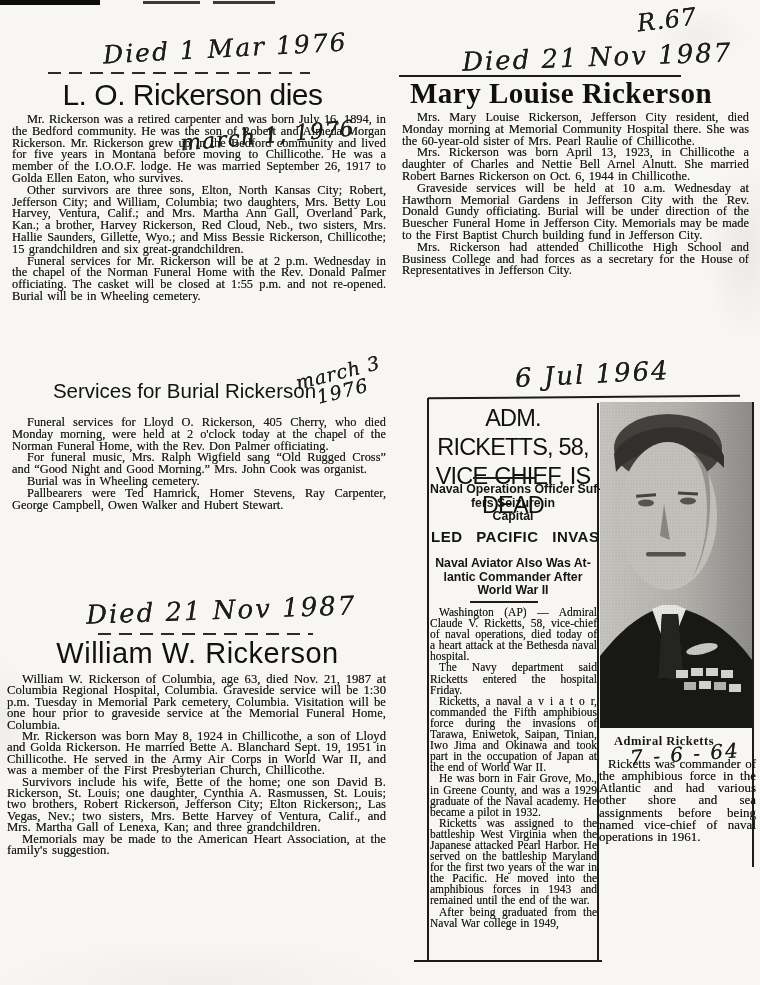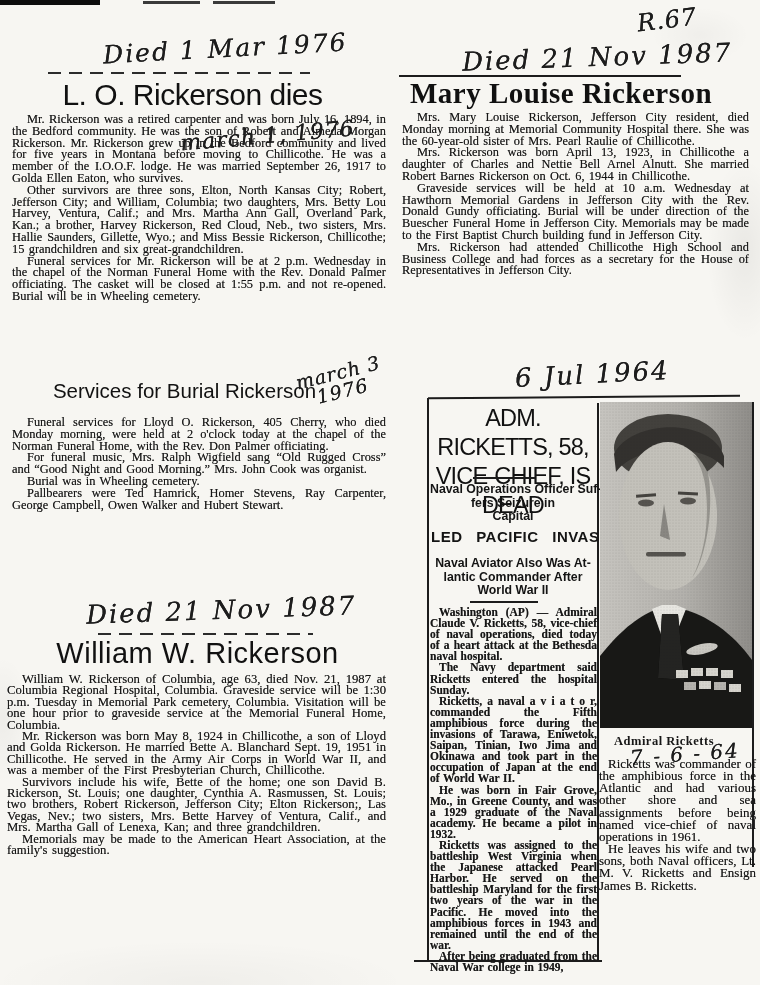--- a/index.html
+++ b/index.html
@@ -113,23 +113,23 @@
       <div class="line">fers Seizure in</div>
       <div class="line">Capital</div>
     </div>
   <div class="deck" style="left:431px;top:528px;width:165px;font-size:15px;letter-spacing:.5px;word-spacing:9px;white-space:nowrap;">LED PACIFIC INVASIONS</div>
   <div class="deck" style="left:430px;top:557px;width:166px;font-size:12.3px;line-height:13.5px;">
       <div class="line">Naval Aviator Also Was At-</div>
       <div class="line">lantic Commander After</div>
       <div class="line">World War II</div>
     </div>
   <div class="rule" style="left:470px;top:601px;width:68px;height:1.5px;"></div>
-  <div class="body b-narrow" style="left:430px;top:607px;width:167px;font-weight:bold;">
+  <div class="body b-narrow" style="left:430px;top:607px;width:167px;">
       <p class="para">Washington (AP) — Admiral Claude V. Ricketts, 58, vice-chief of naval operations, died today of a heart attack at the Bethesda naval hospital.</p>
-      <p class="para">The Navy department said Ricketts entered the hospital Sunday.</p>
+      <p class="para">The Navy department said Ricketts entered the hospital Friday.</p>
       <p class="para">Ricketts, a naval a v i a t o r, commanded the Fifth amphibious force during the invasions of Tarawa, Eniwetok, Saipan, Tinian, Iwo Jima and Okinawa and took part in the occupation of Japan at the end of World War II.</p>
       <p class="para">He was born in Fair Grove, Mo., in Greene County, and was a 1929 graduate of the Naval academy. He became a pilot in 1932.</p>
       <p class="para">Ricketts was assigned to the battleship West Virginia when the Japanese attacked Pearl Harbor. He served on the battleship Maryland for the first two years of the war in the Pacific. He moved into the amphibious forces in 1943 and remained until the end of the war.</p>
       <p class="para">After being graduated from the Naval War college in 1949,</p>
     </div>
 
   <div class="abs" style="left:600px;top:402px;width:152px;height:326px;">
     <svg width="152" height="326" viewBox="0 0 152 326">
       <defs>
         <linearGradient id="bg" x1="0" y1="0" x2="1" y2="0">
@@ -167,16 +167,15 @@
           <rect x="114" y="280" width="12" height="8" fill="#b5b3ad"></rect>
           <rect x="129" y="282" width="12" height="8"></rect>
       </g>
       <rect width="152" height="326" fill="url(#ht)"></rect>
     </svg>
   </div>
   <div class="caption" style="left:600px;top:734px;width:128px;">Admiral Ricketts</div>
   <div class="hw" style="left:630px;top:742px;font-size:20px;transform:rotate(-4deg);letter-spacing:2px;">7 - 6 - 64</div>
   <div class="body b-side" style="left:599px;top:758px;width:157px;">
       <p class="para">Ricketts was commander of the amphibious force in the Atlantic and had various other shore and sea assignments before being named vice-chief of naval operations in 1961.</p>
-      <p class="para">He leaves his wife and two sons, both Naval officers, Lt. M. V. Ricketts and Ensign James B. Ricketts.</p>
     </div>
 
 </div>
 
 </body></html>

